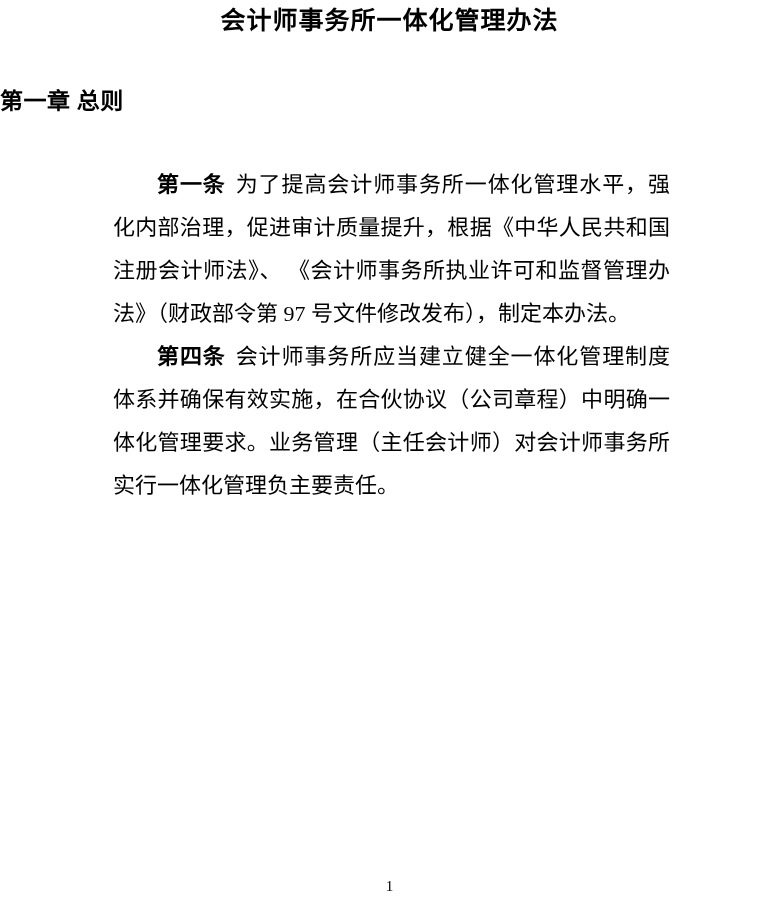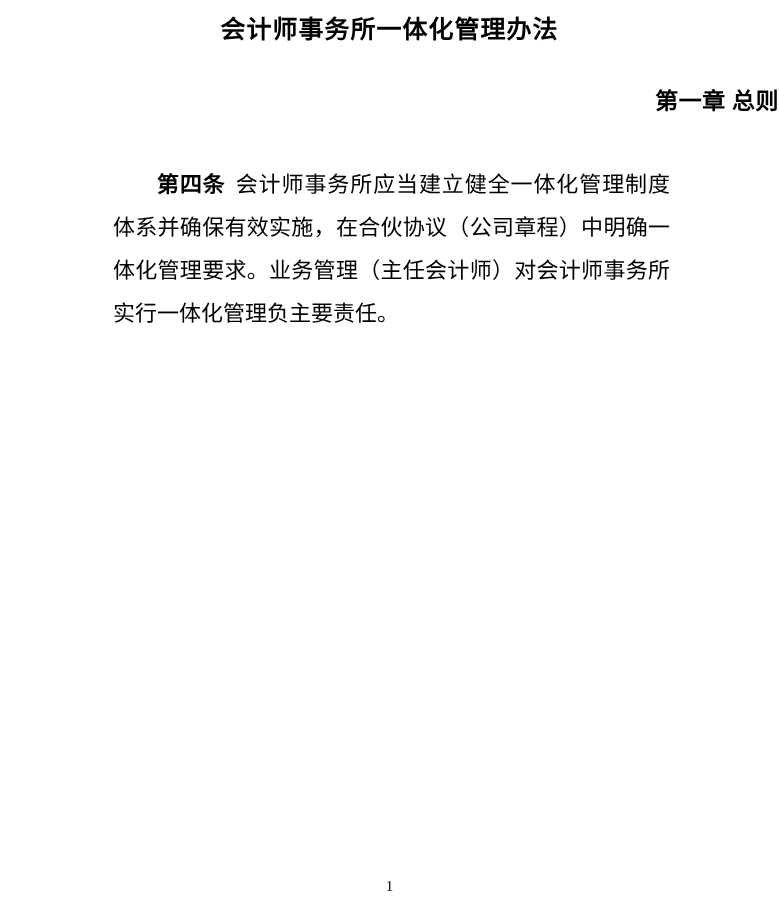--- a/index.html
+++ b/index.html
@@ -14,34 +14,34 @@
     background: #ffffff;
     color: #000000;
     font-family: "Liberation Serif", serif;
     overflow: hidden;
   }
   .doc-title {
     position: absolute;
     top: 2px;
     left: 0;
     right: 0;
-    margin: 12px;
+    margin: 3px;
     text-align: center;
     font-size: 25px;
     font-weight: bold;
     letter-spacing: 1px;
     line-height: 32px;
   }
   .chapter-heading {
     position: absolute;
     top: 88px;
     left: 0;
     right: 0;
     margin: 0;
-    text-align: right;
+    text-align: left;
     font-size: 23px;
     font-weight: bold;
     letter-spacing: 0.5px;
     line-height: 28px;
   }
   .content {
     position: absolute;
     top: 163px;
     left: 113px;
     width: 557px;
@@ -74,20 +74,23 @@
 <body>
 
 <div class="page">
 
   <h1 class="doc-title">会计师事务所一体化管理办法</h1>
 
   <h2 class="chapter-heading">第一章 总则</h2>
 
   <div class="content">
 
+    <p class="article">
+      <span class="article-label">第一条</span><span>为了提高会计师事务所一体化管理水平，强化内部治理，促进审计质量提升，根据《中华人民共和国注册会计师法》、 《会计师事务所执业许可和监督管理办法》（财政部令第 97 号文件修改发布），制定本办法。</span>
+    </p>
 
 
 
     <p class="article">
       <span class="article-label">第四条</span><span>会计师事务所应当建立健全一体化管理制度体系并确保有效实施，在合伙协议（公司章程）中明确一体化管理要求。业务管理（主任会计师）对会计师事务所实行一体化管理负主要责任。</span>
     </p>
 
 
   </div>
 

